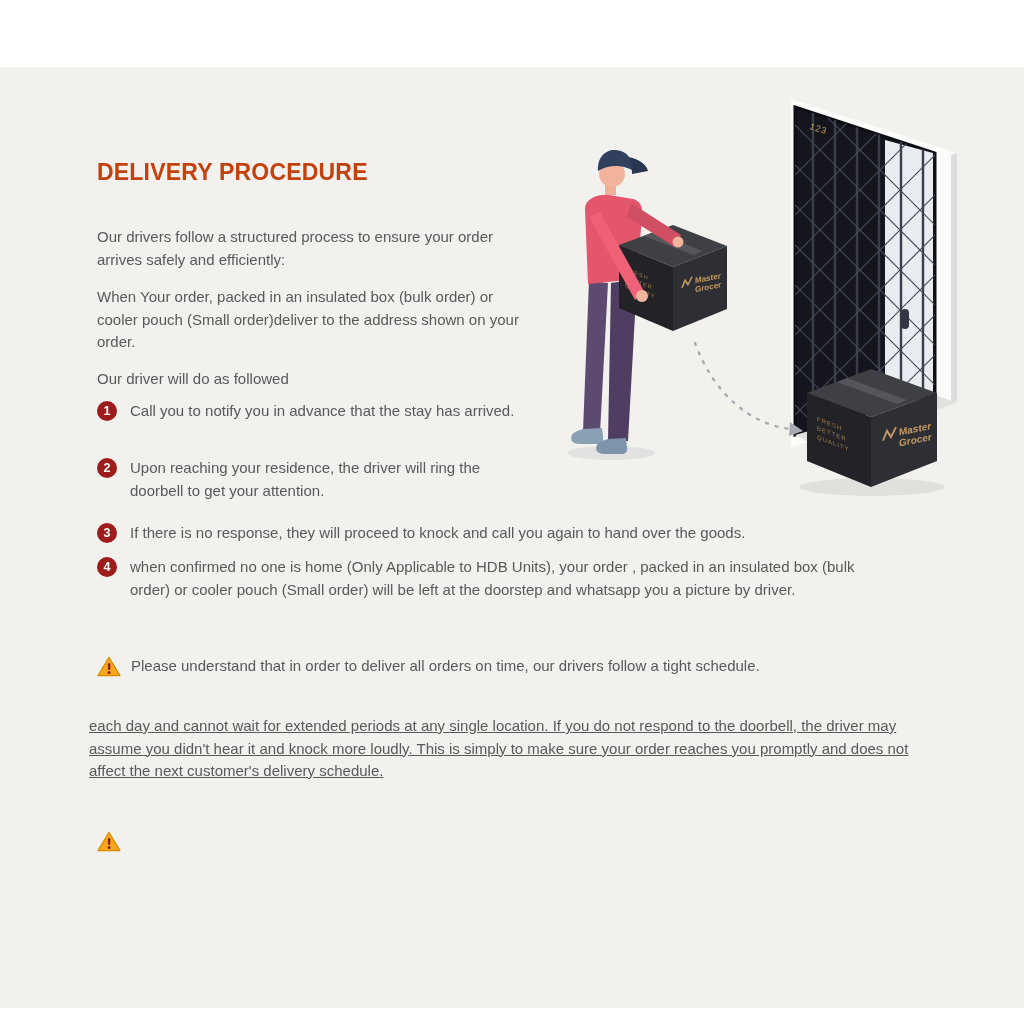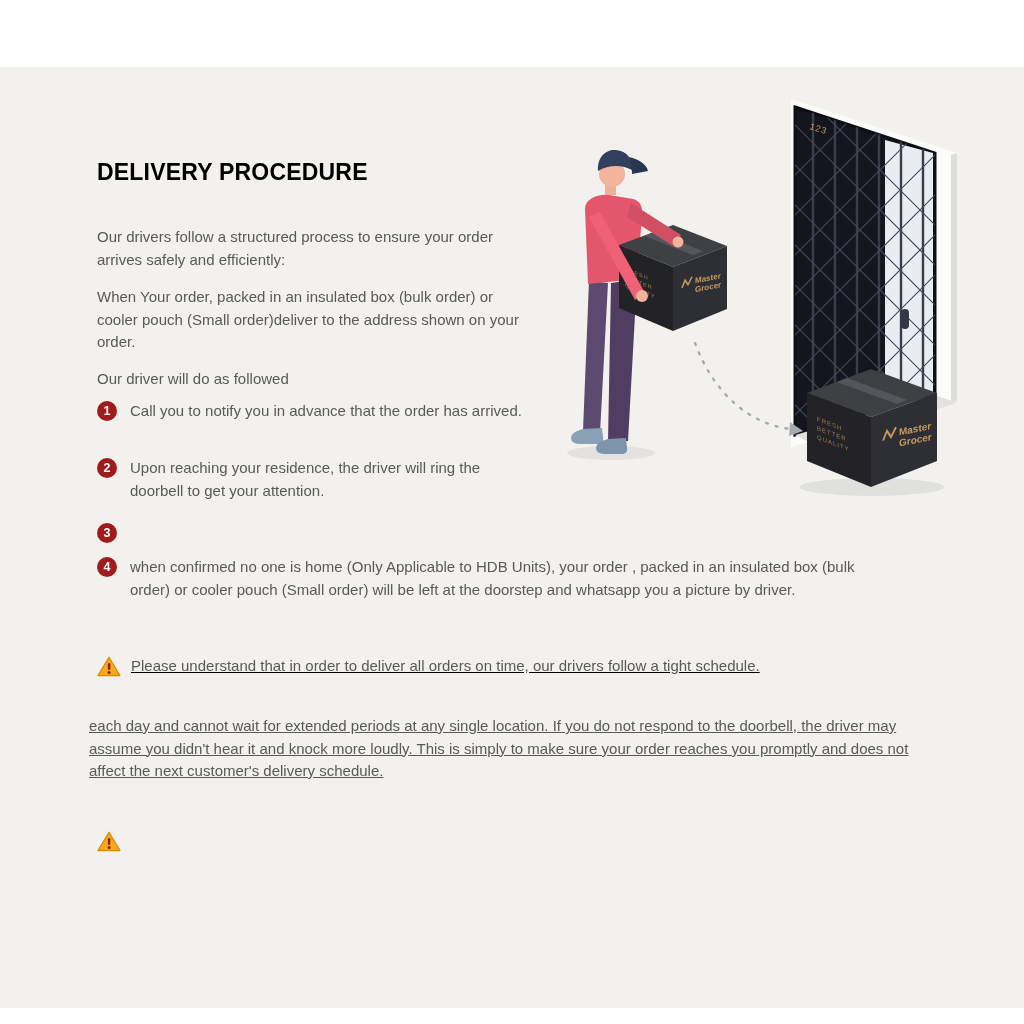--- a/index.html
+++ b/index.html
@@ -1,61 +1,62 @@
 <!DOCTYPE html>
 <html><head>
 <meta charset="utf-8">
 <style>
   html,body{margin:0;padding:0;}
   body{width:1024px;height:1024px;position:relative;background:#ffffff;
        font-family:"Liberation Sans",sans-serif;}
   .canvas{position:absolute;inset:0;width:1024px;height:1024px;background:#ffffff;overflow:hidden;}
   .content-bg{position:absolute;left:0;top:67px;width:1024px;height:941px;background:#f2f1ee;}
   .abs{position:absolute;}
-  .title{left:97px;top:144px;font-size:23px;font-weight:700;color:#000000;letter-spacing:.2px;}
+  .title{left:97px;top:144px;font-size:23px;font-weight:700;color:#c2410c;letter-spacing:.2px;}
   .para{color:#595959;font-size:15px;line-height:22.5px;}
   .p1{left:97px;top:211px;width:425px;}
   .p2{left:97px;top:271px;width:430px;}
   .p3{left:97px;top:353px;width:430px;}
   .step{left:97px;display:flex;gap:13px;align-items:flex-start;}
   .s1{top:400px;width:443px;}
   .s2{top:457px;width:420px;}
   .s3{top:522px;width:890px;}
   .s4{top:556px;width:780px;}
   .badge{flex:0 0 auto;width:20px;height:20px;border-radius:50%;background:#9f1c1c;color:#fff;
          font-size:12.5px;font-weight:700;display:flex;align-items:center;justify-content:center;margin-top:1px;}
-  .warn-row{left:97px;top:655px;display:flex;gap:10px;align-items:flex-start;width:900px;text-decoration:underline;}
+  .warn-row{left:97px;top:655px;display:flex;gap:10px;align-items:flex-start;width:900px;}
   .warn-icon{width:24px;height:21px;flex:0 0 auto;margin-top:1px;}
   .b1{left:89px;top:700px;width:840px;text-decoration:underline;}
   .w2{left:97px;top:816px;width:868px;}
   .inline-icon{display:inline-block;width:24px;height:21px;vertical-align:-4px;margin-right:7px;}
   .illu{position:absolute;left:545px;top:95px;width:420px;height:420px;}
 </style>
 </head>
 <body>
 
 <div class="canvas">
   <div class="content-bg"></div>
 
   <h1 class="abs title">DELIVERY PROCEDURE</h1>
 
   <p class="abs para p1">Our drivers follow a structured process to ensure your order arrives safely and efficiently:</p>
   <p class="abs para p3">Our driver will do as followed</p>
   <p class="abs para p2">When Your order, packed in an insulated box (bulk order) or cooler pouch (Small order)deliver to the address shown on your order.</p>
 
   <div class="abs step s1">
     <span class="badge">1</span>
-    <span class="para">Call you to notify you in advance that the order has arrived.</span>
+    <span class="para">Call you to notify you in advance that the stay has arrived.</span>
   </div>
   <div class="abs step s2">
     <span class="badge">2</span>
     <span class="para">Upon reaching your residence, the driver will ring the doorbell to get your attention.</span>
   </div>
   <div class="abs step s3">
     <span class="badge">3</span>
+    <span class="para">If there is no response, they will proceed to knock and call you again to hand over the goods.</span>
   </div>
   <div class="abs step s4">
     <span class="badge">4</span>
     <span class="para">when confirmed no one is home (Only Applicable to HDB Units), your order , packed in an insulated box (bulk order) or cooler pouch (Small order) will be left at the doorstep and whatsapp you a picture by driver.</span>
   </div>
 
   <div class="abs warn-row">
     <svg class="warn-icon" viewBox="0 0 24 21">
       <path d="M12 1.2 L23 19.6 L1 19.6 Z" fill="#f9a81b" stroke="#d88a00" stroke-width="1.2" stroke-linejoin="round"></path>
       <rect x="10.9" y="7" width="2.4" height="7" rx="1.2" fill="#8a1f1f"></rect>

